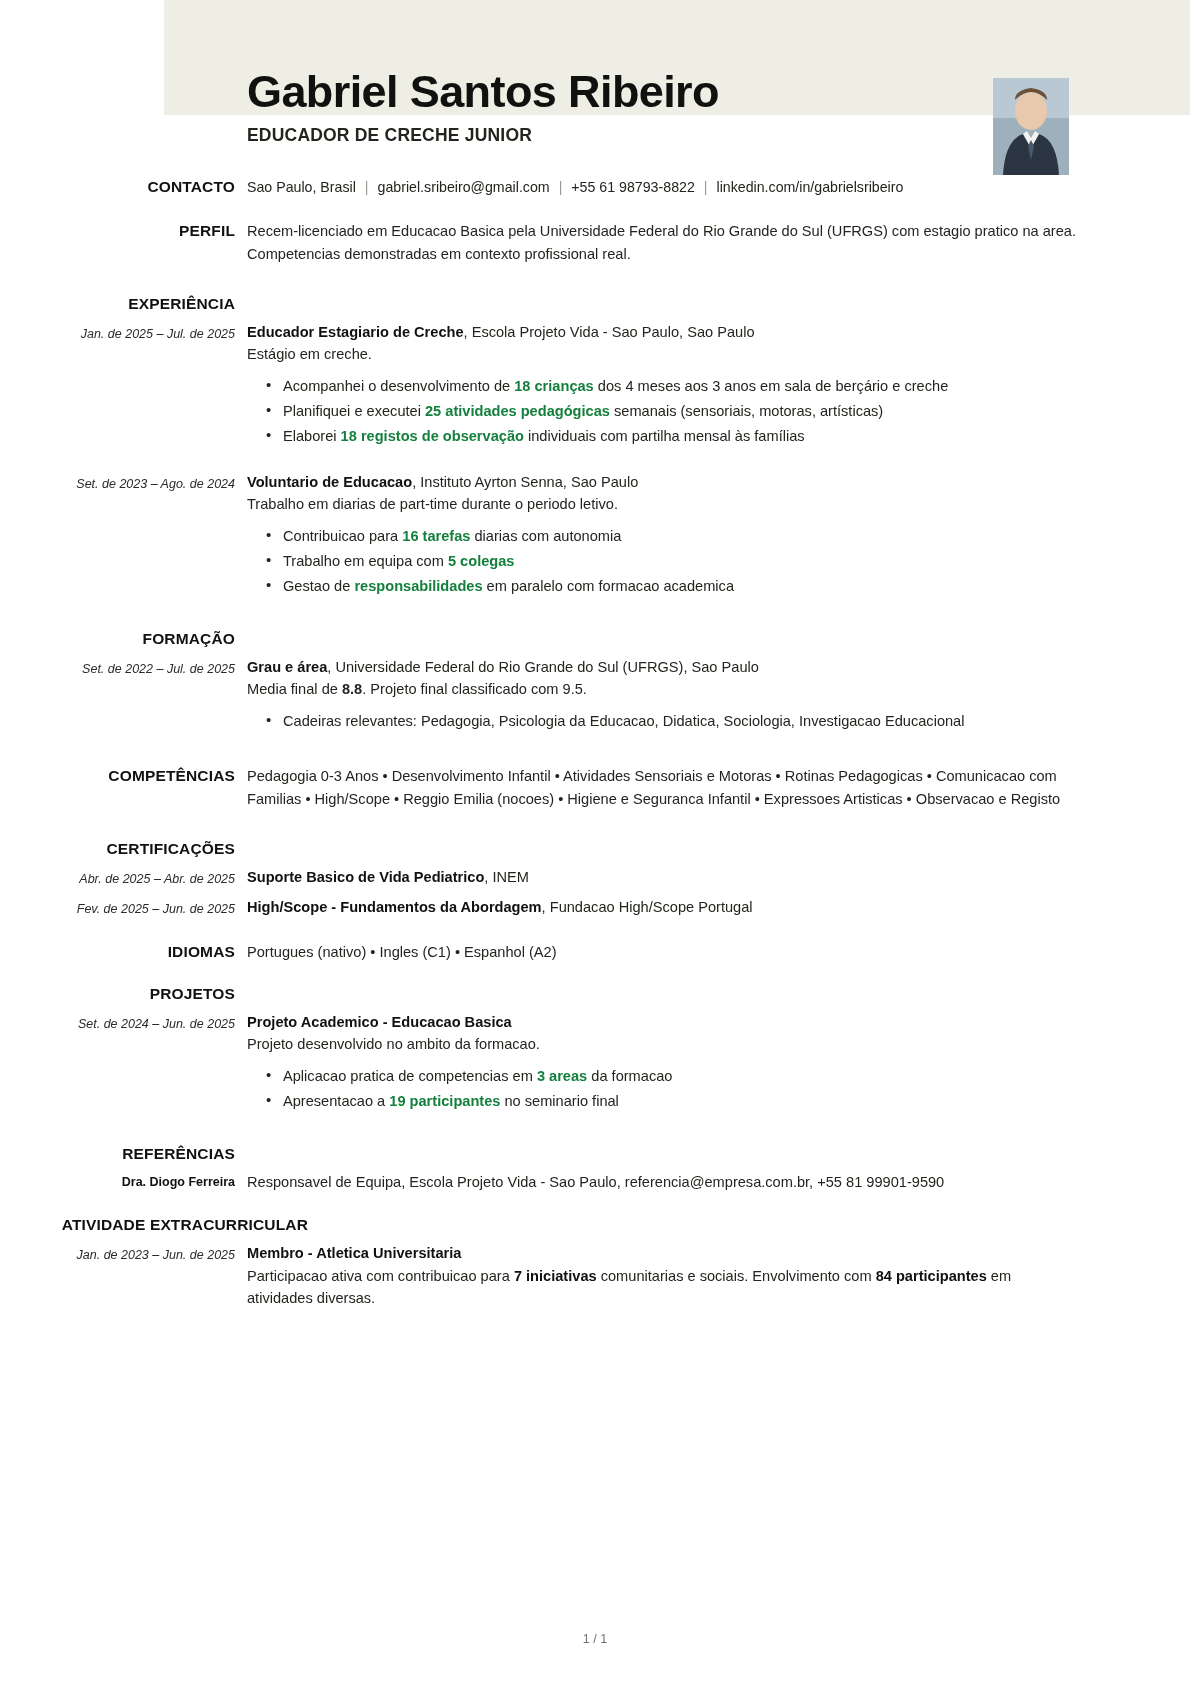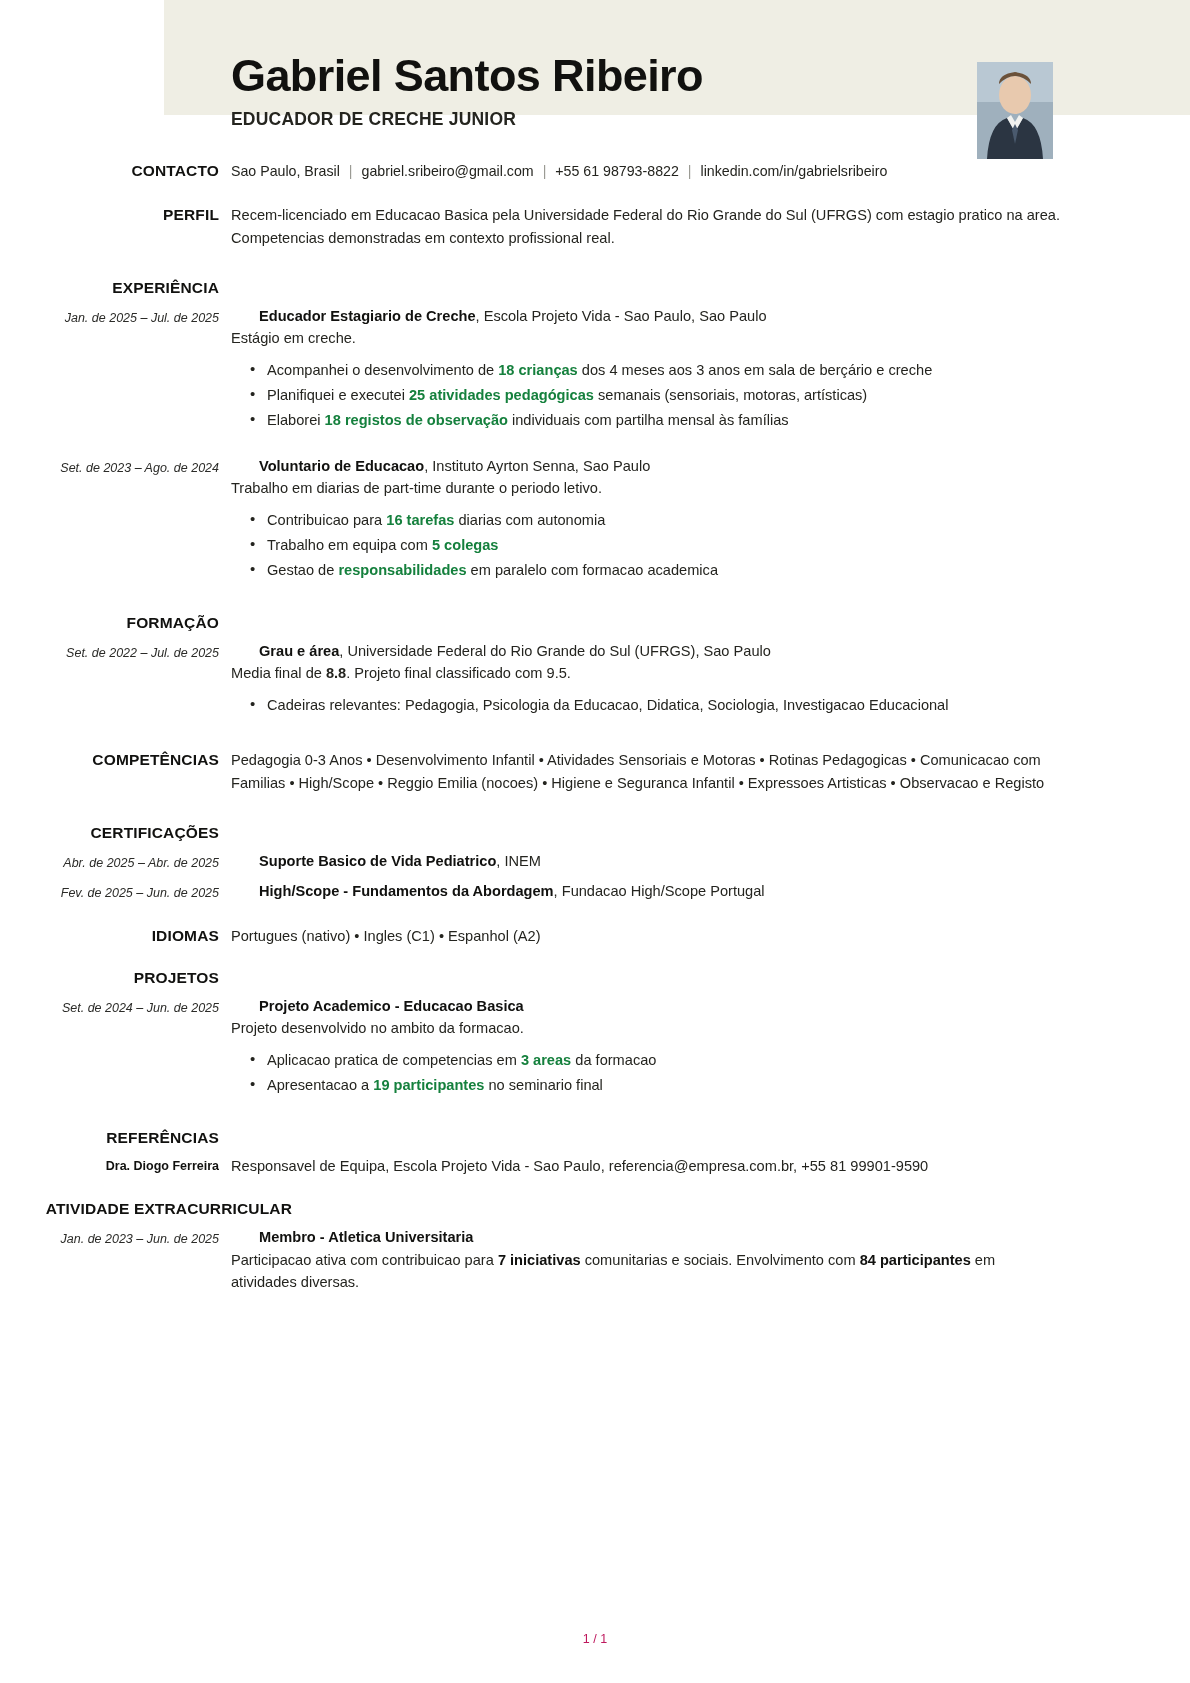--- a/index.html
+++ b/index.html
@@ -24,21 +24,21 @@
     top: 0;
     width: 1026px;
     height: 115px;
     background: #efeee4;
     z-index: 0;
   }
 
   .page {
     position: relative;
     z-index: 1;
-    padding: 0;
+    padding: 16px;
   }
 
   
   .header {
     position: relative;
     height: 160px;
   }
   .header-inner {
     position: absolute;
     left: 231px;
@@ -129,21 +129,21 @@
     line-height: 1.55;
     color: #24241f;
   }
   .body-text b, .body-text strong { font-weight: 700; color:#11110f;margin-top:28px; }
 
   .entry-head {
     font-size: 14.6px;
     line-height: 1.5;
     color: #24241f;
   }
-  .entry-head b { font-weight: 700; color: #11110f; margin-left: 28px; }
+  .entry-head b { font-weight: 700; color: #11110f; }
   .entry-sub {
     font-size: 14.6px;
     line-height: 1.5;
     color: #24241f;
   }
 
   ul.bullets {
     margin: 9px 0 0 0;
     padding-left: 36px;
     list-style: none;
@@ -168,21 +168,21 @@
   .gap-lg { height: 30px; }
   .gap-xs { height: 8px; }
 
   .footer {
     position: absolute;
     left: 0;
     right: 0;
     bottom: 37px;
     text-align: center;
     font-size: 12.5px;
-    color: #be185d;
+    color: #737373;
   }
 </style>
 </head>
 <body>
 
 <div class="header-band"></div>
 
 <div class="page">
 
   <div class="header">

